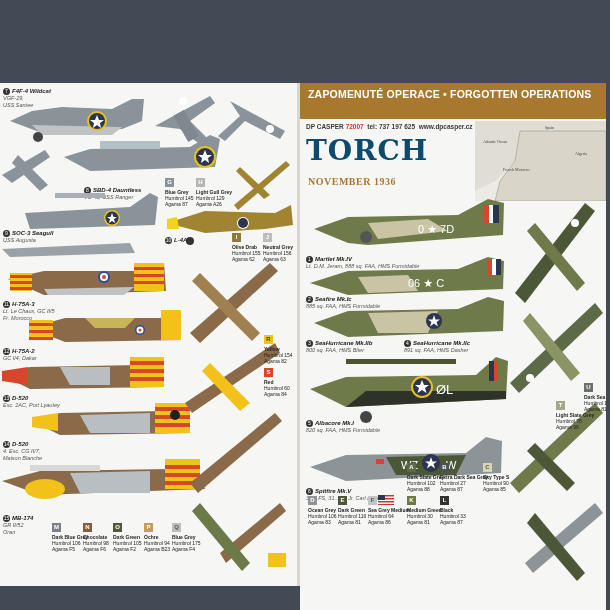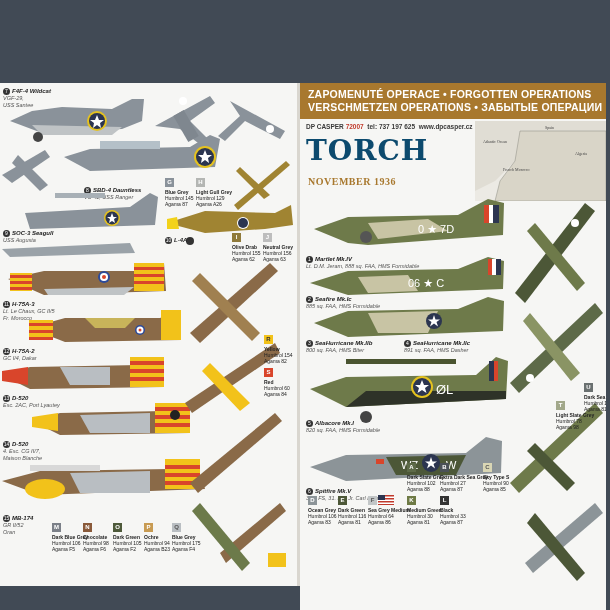--- a/index.html
+++ b/index.html
@@ -261,21 +261,20 @@
     <span>Humbrol 175</span><br>
     <span>Agama F4</span>
   </div>
 </div>
 
 <div class="gutter"></div>
 
 <div id="right-page" class="page">
   <div class="banner">
     <div class="l1">ZAPOMENUTÉ OPERACE • FORGOTTEN OPERATIONS</div>
-    <div>VERSCHMETZEN OPERATIONS • ЗАБЫТЫЕ ОПЕРАЦИИ</div>
   </div>
 
   <div class="contact">
     <span>DP CASPER</span>
     <span class="code">72007</span>
     &nbsp;<span>tel: 737 197 625</span>
     &nbsp;<span>www.dpcasper.cz</span>
   </div>
   <div class="title">TORCH</div>
   <div class="subtitle">NOVEMBER 1936</div>

